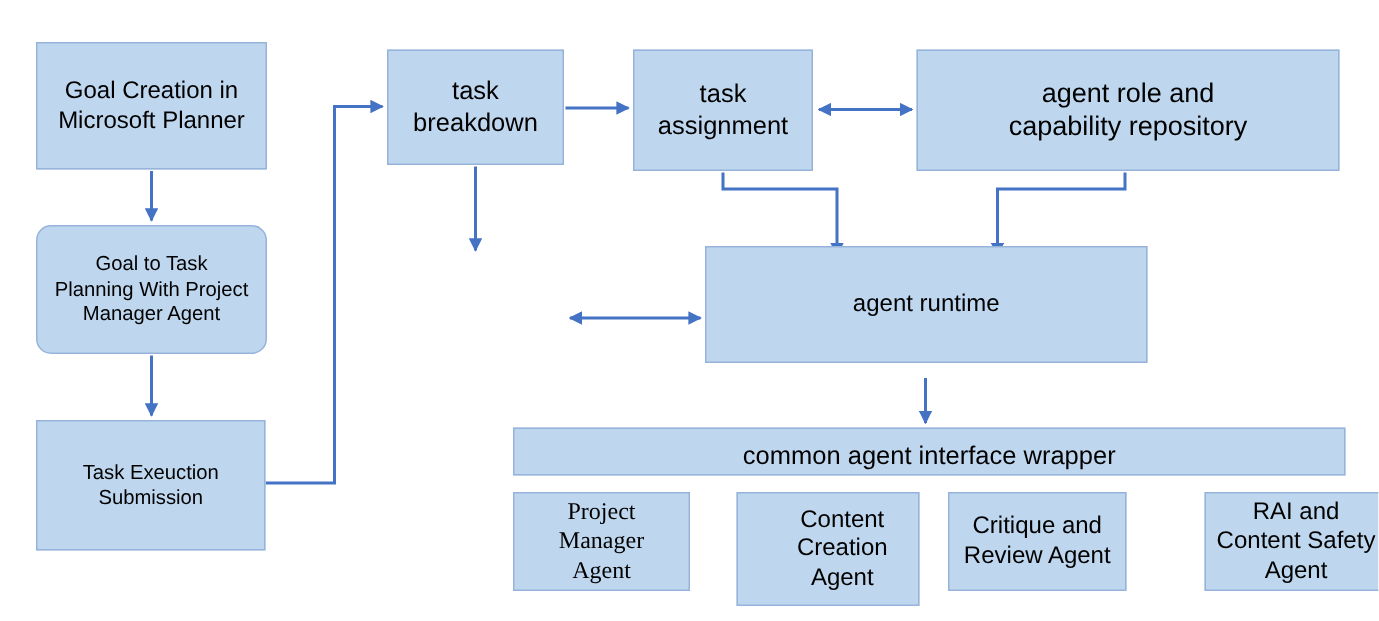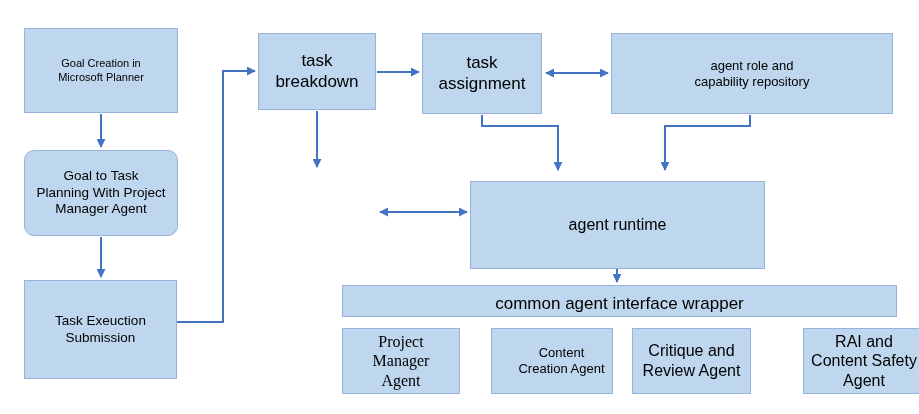--- a/index.html
+++ b/index.html
@@ -42,31 +42,31 @@
   .edge {
     fill: none;
     stroke: var(--arrow, #4472C4);
     stroke-width: 2;
   }
   .arrowhead-shape {
     fill: var(--arrow, #4472C4);
     stroke: none;
   }
   
-  .n-goal-creation        { left: 24px;  top: 28px;  width: 154px; height: 85px; font-size: 11px; }
+  .n-goal-creation        { left: 24px;  top: 28px;  width: 154px; height: 85px; font-size: 16px; }
   .n-goal-to-task         { left: 24px;  top: 150px; width: 154px; height: 86px; font-size: 13.5px; border-radius: 10px; }
-  .n-task-exec            { left: 24px;  top: 280px; width: 153px; height: 99px; font-size: 13.5px; justify-content: center; }
+  .n-task-exec            { left: 24px;  top: 280px; width: 153px; height: 87px; font-size: 13.5px; justify-content: center; }
   .n-task-breakdown       { left: 258px; top: 33px;  width: 118px; height: 77px; font-size: 17px; }
   .n-task-assignment      { left: 422px; top: 33px;  width: 120px; height: 81px; font-size: 17px; }
-  .n-agent-role-repo      { left: 611px; top: 33px;  width: 282px; height: 81px; font-size: 13px; }
+  .n-agent-role-repo      { left: 611px; top: 33px;  width: 282px; height: 81px; font-size: 18px; }
   .n-plan-task-history    { left: 257px; top: 170px; width: 120px; height: 85px; font-size: 15px; }
-  .n-agent-runtime        { left: 470px; top: 181px; width: 295px; height: 88px; font-size: 16px; justify-content: center; }
+  .n-agent-runtime        { left: 470px; top: 164px; width: 295px; height: 78px; font-size: 16px; justify-content: center; }
   .n-wrapper              { left: 342px; top: 285px; width: 555px; height: 32px; font-size: 17px; align-items: flex-end; }
   .n-pm-agent             { left: 342px; top: 328px; width: 118px; height: 66px; font-size: 16px; font-family: Liberation Serif, serif; }
-  .n-content-agent        { left: 491px; top: 328px; width: 122px; height: 66px; font-size: 13px; padding-left: 19px; }
+  .n-content-agent        { left: 491px; top: 328px; width: 122px; height: 76px; font-size: 16px; padding-left: 19px; }
   .n-critique-agent       { left: 632px; top: 328px; width: 119px; height: 66px; font-size: 16px; align-items: center; }
   .n-rai-agent            { left: 775px; top: 328px; width: 122px; height: 66px; font-size: 16px; margin-left: 28px; }
 </style>
 </head>
 <body>
 
 <div class="canvas">
 
   <svg class="connector-layer" width="919" height="414" viewBox="0 0 919 414" xmlns="http://www.w3.org/2000/svg">
     <defs>

